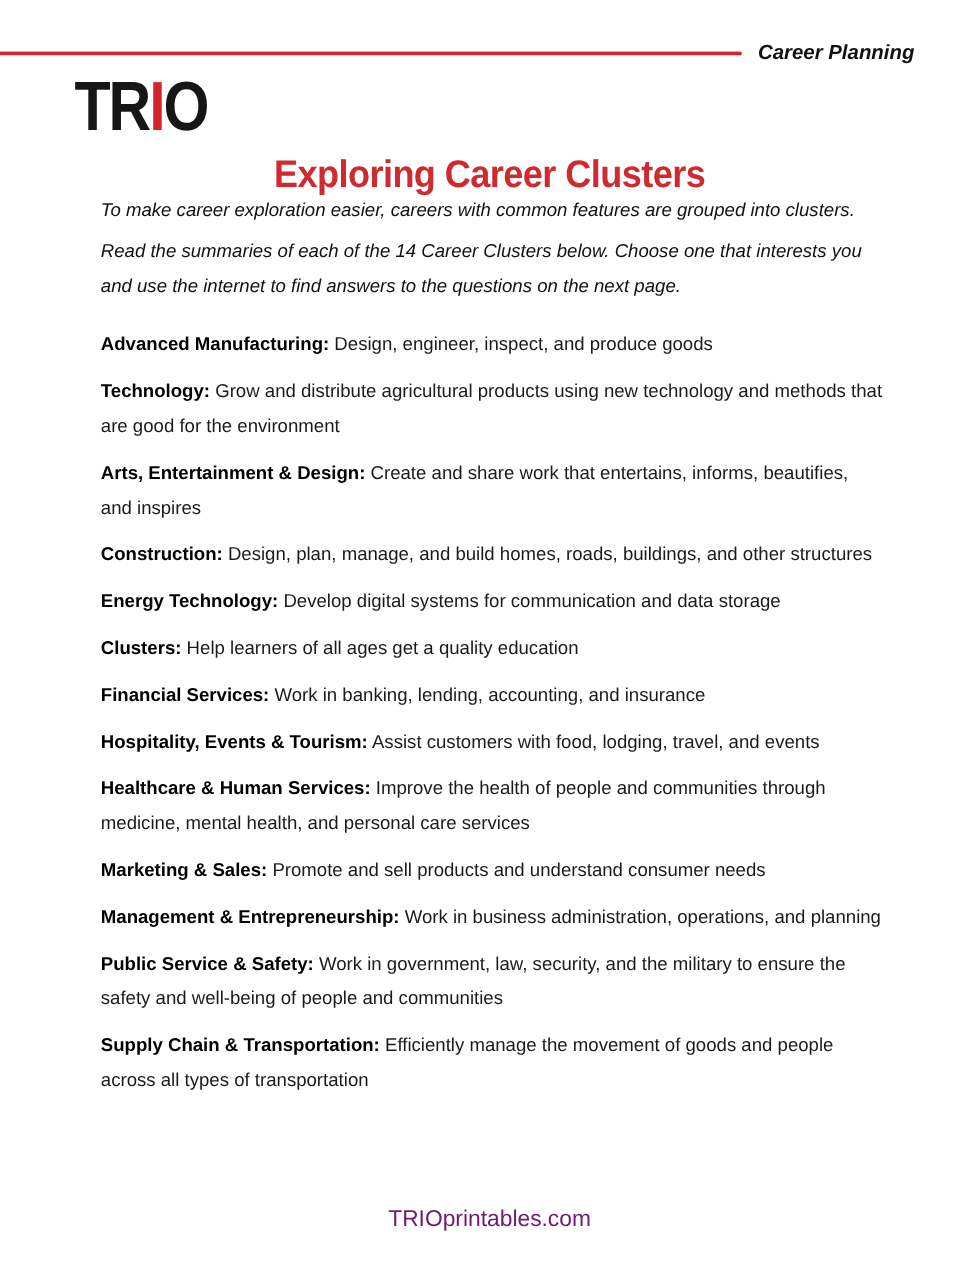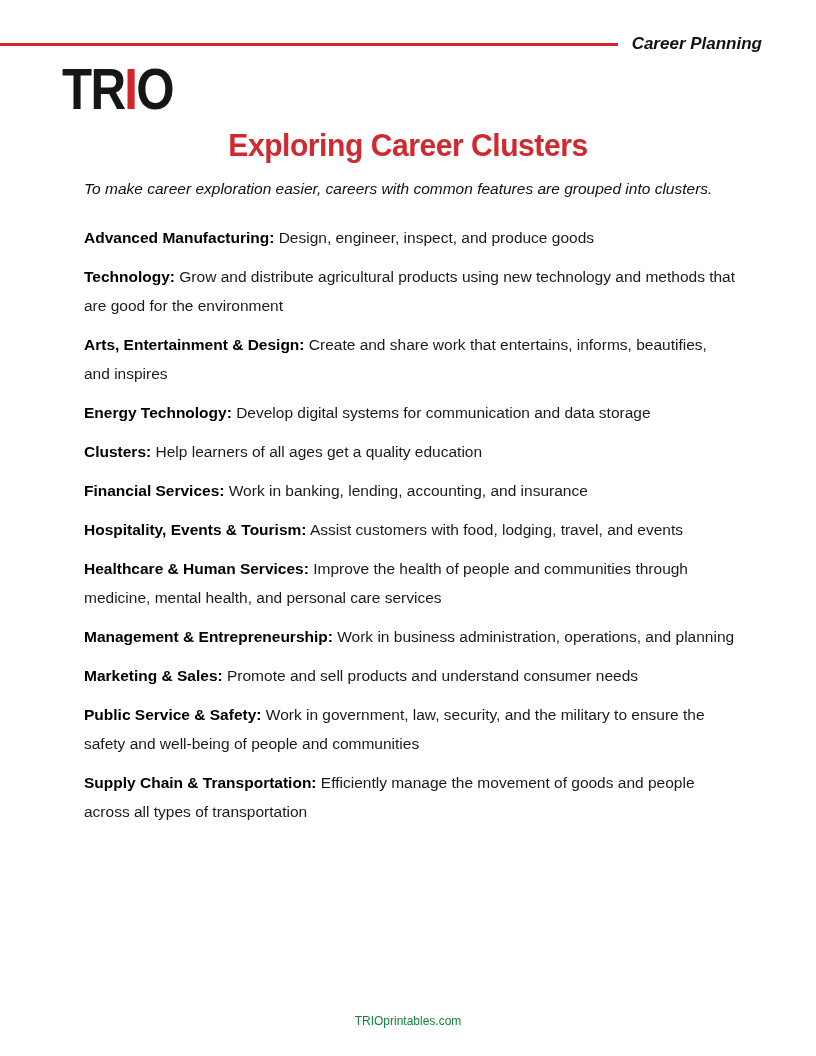--- a/index.html
+++ b/index.html
@@ -62,21 +62,21 @@
     text-align: center;
     font-size: 32px;
     font-weight: bold;
     color: var(--title-red);
     transform: scaleX(0.94);
     transform-origin: center;
     letter-spacing: -0.5px;
   }
   .content {
     position: absolute;
-    top: 174px;
+    top: 161px;
     left: 84px;
     width: 652px;
   }
   .intro p {
     font-style: italic;
     font-size: 15.5px;
     line-height: 29px;
     margin-bottom: 5px;
     color: #111;
   }
@@ -90,54 +90,56 @@
   .cluster-item b {
     font-weight: bold;
     color: #000;
   }
   .footer {
     position: absolute;
     bottom: 28px;
     left: 0;
     width: 100%;
     text-align: center;
-    font-size: 12px;
-    color: #15803d;
+    font-size: 19px;
+    color: #701a75;
   }
 </style>
 </head>
 <body>
 
 <div class="page">
 
   <div class="header-row">
     <div class="rule"></div>
     <div class="header-label">Career Planning</div>
   </div>
 
   <div class="logo"><span>TR</span><span class="logo-red">I</span><span>O</span></div>
 
   <h1 class="page-title">Exploring Career Clusters</h1>
 
   <div class="content">
     <div class="intro">
       <p>To make career exploration easier, careers with common features are grouped into clusters.</p>
+      <p>Read the summaries of each of the 14 Career Clusters below. Choose one that interests you and use the internet to find answers to the questions on the next page.</p>
     </div>
 
     <div class="clusters">
       <p class="cluster-item"><b>Advanced Manufacturing:</b> <span>Design, engineer, inspect, and produce goods</span></p>
       <p class="cluster-item"><b>Technology:</b> <span>Grow and distribute agricultural products using new technology and methods that are good for the environment</span></p>
       <p class="cluster-item"><b>Arts, Entertainment &amp; Design:</b> <span>Create and share work that entertains, informs, beautifies, and inspires</span></p>
+      <p class="cluster-item"><b>Construction:</b> <span>Design, plan, manage, and build homes, roads, buildings, and other structures</span></p>
       <p class="cluster-item"><b>Energy Technology:</b> <span>Develop digital systems for communication and data storage</span></p>
       <p class="cluster-item"><b>Clusters:</b> <span>Help learners of all ages get a quality education</span></p>
       <p class="cluster-item"><b>Financial Services:</b> <span>Work in banking, lending, accounting, and insurance</span></p>
       <p class="cluster-item"><b>Hospitality, Events &amp; Tourism:</b> <span>Assist customers with food, lodging, travel, and events</span></p>
       <p class="cluster-item"><b>Healthcare &amp; Human Services:</b> <span>Improve the health of people and communities through medicine, mental health, and personal care services</span></p>
+      <p class="cluster-item"><b>Marketing &amp; Sales:</b> <span>Promote and sell products and understand consumer needs</span></p>
       <p class="cluster-item"><b>Management &amp; Entrepreneurship:</b> <span>Work in business administration, operations, and planning</span></p>
-      <p class="cluster-item"><b>Marketing &amp; Sales:</b> <span>Promote and sell products and understand consumer needs</span></p>
       <p class="cluster-item"><b>Public Service &amp; Safety:</b> <span>Work in government, law, security, and the military to ensure the safety and well-being of people and communities</span></p>
       <p class="cluster-item"><b>Supply Chain &amp; Transportation:</b> <span>Efficiently manage the movement of goods and people across all types of transportation</span></p>
     </div>
   </div>
 
   <div class="footer">TRIOprintables.com</div>
 
 </div>
 
 </body></html>

